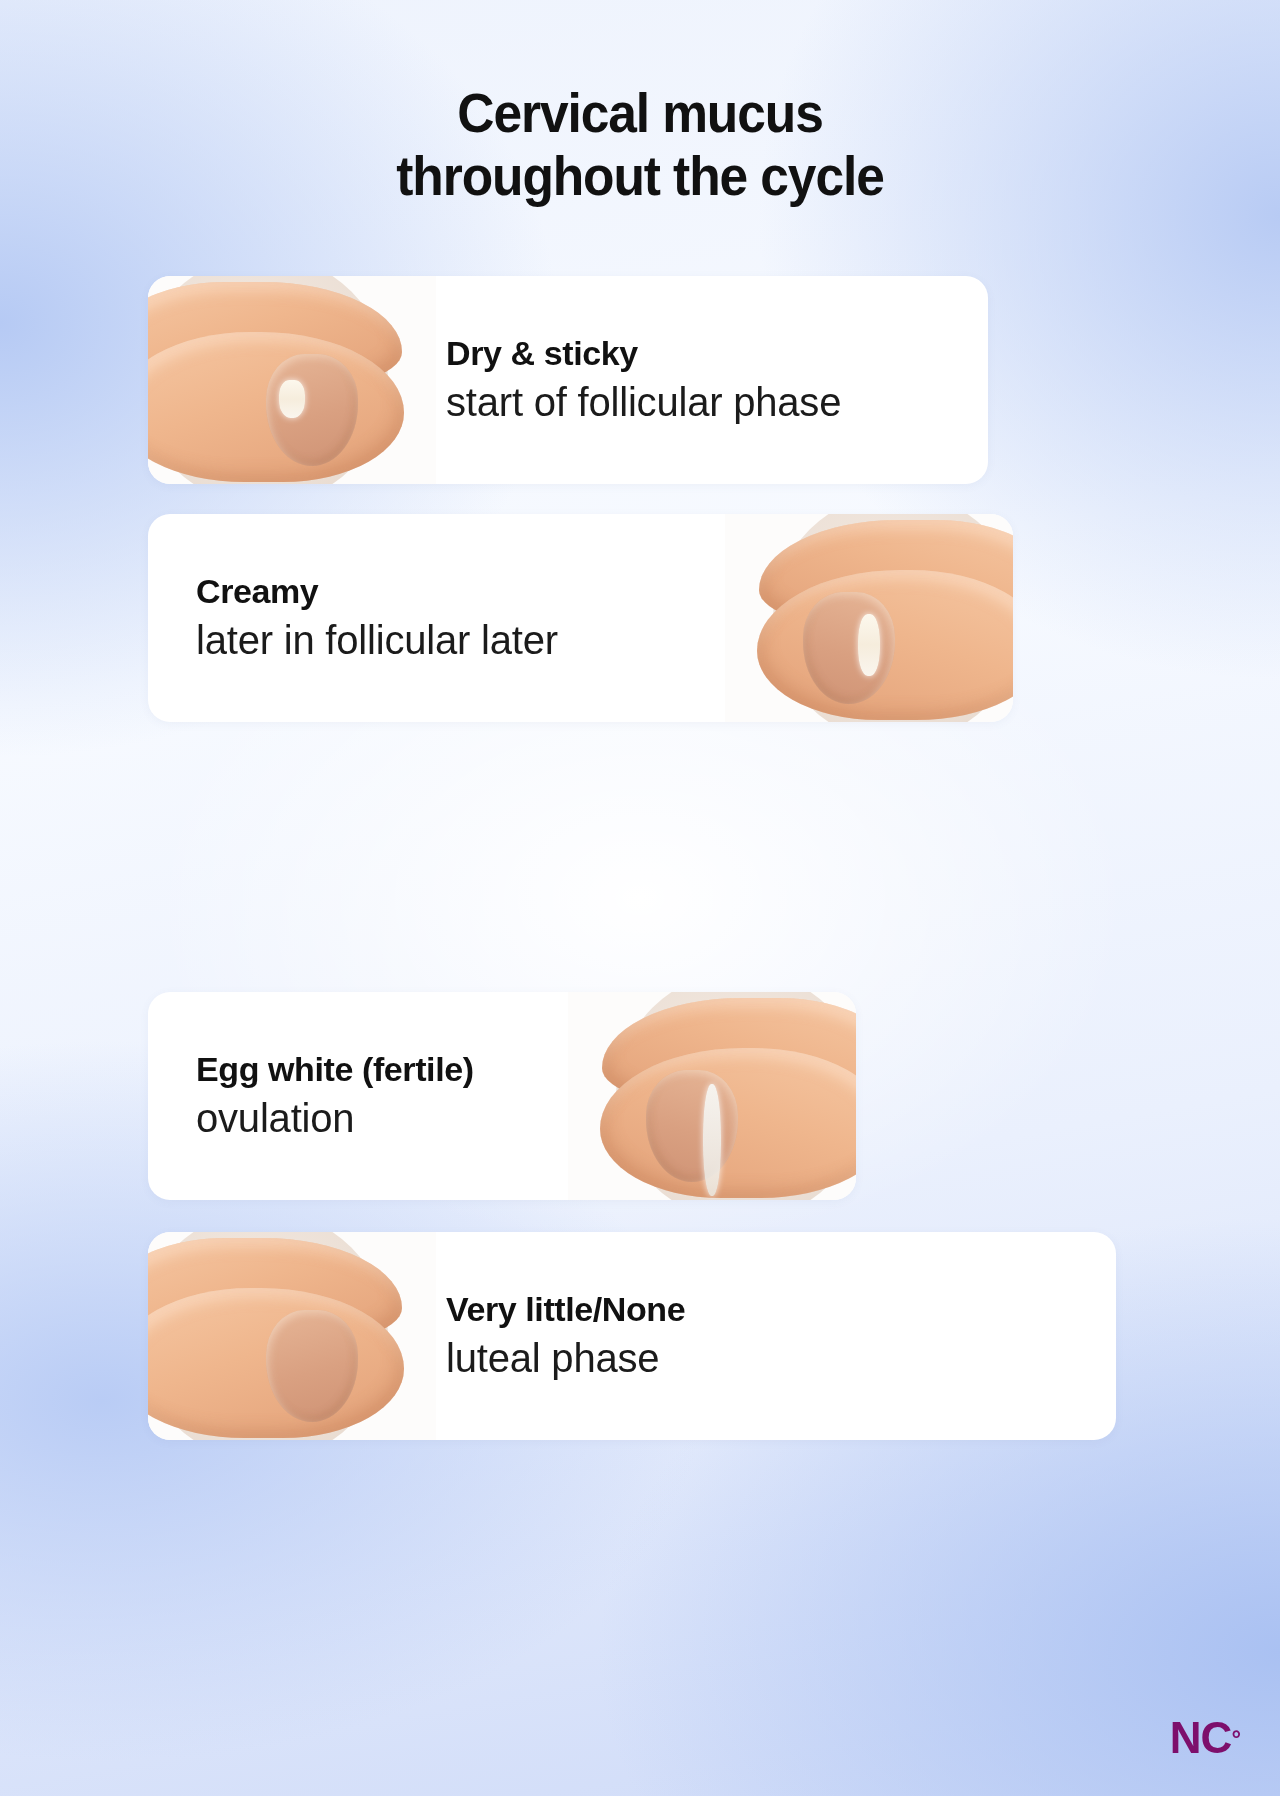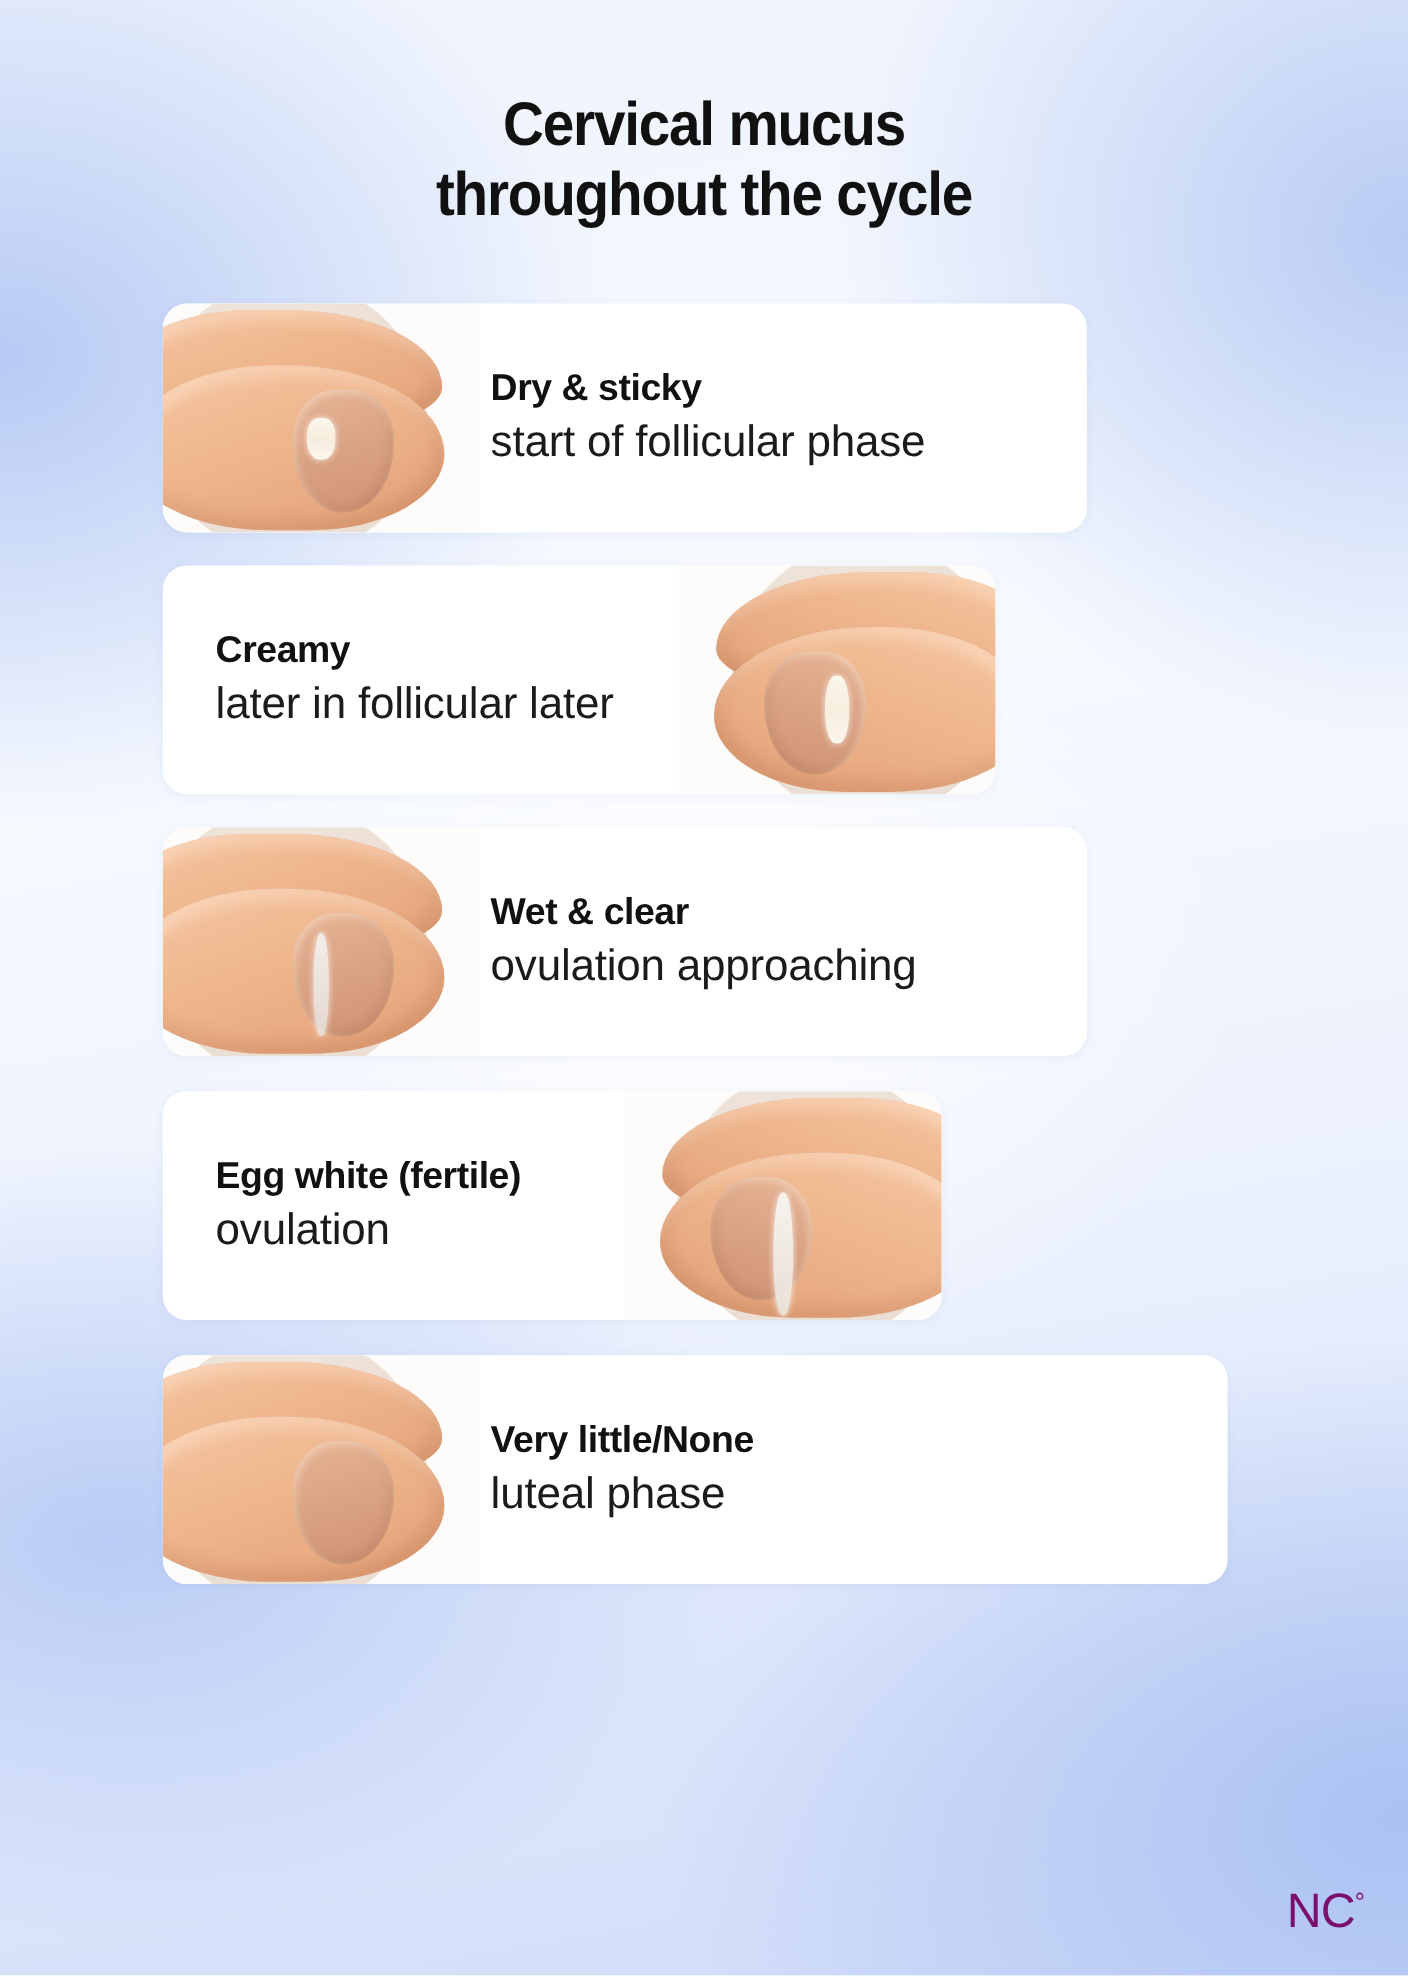--- a/index.html
+++ b/index.html
@@ -134,25 +134,25 @@
         background:linear-gradient(180deg,rgba(248,250,248,0.9),rgba(238,243,240,0.78)); }
 
   
   .photo.right .hand { transform:scaleX(-1); }
 
   
   .logo {
     position:absolute;
     right:40px; bottom:36px;
     font-size:44px;
-    font-weight:400;
+    font-weight:700;
     letter-spacing:-1px;
     line-height:1;
     display:flex;
-    align-items:flex-start;
+    align-items:center;
   }
   .logo .deg { font-size:24px; line-height:1; margin-top:2px; }
 </style>
 </head>
 <body>
 
 <div id="bg"></div>
 
 <div id="stage">
 
@@ -171,53 +171,37 @@
         </div>
         <div class="mucus m1"></div>
       </div>
     </div>
     <div class="txt">
       <div class="hd">Dry &amp; sticky</div>
       <div class="sub">start of follicular phase</div>
     </div>
   </div>
 
-  <div class="card img-right" style="left:148px; top:514px; width:757px; height:208px;">
+  <div class="card img-right" style="left:148px; top:514px; width:865px; height:208px;">
     <div class="photo right">
       <div class="disc"></div>
       <div class="hand">
         <div class="fing top"></div>
         <div class="fing bot">
           <div class="nail"></div>
         </div>
         <div class="mucus m2"></div>
       </div>
     </div>
     <div class="txt">
       <div class="hd">Creamy</div>
       <div class="sub">later in follicular later</div>
     </div>
   </div>
 
-  <div class="card img-left" style="left:148px; top:752px; width:840px; height:208px;">
-    <div class="photo left">
-      <div class="disc"></div>
-      <div class="hand">
-        <div class="fing top"></div>
-        <div class="fing bot">
-          <div class="nail"></div>
-        </div>
-        <div class="mucus m3"></div>
-      </div>
-    </div>
-    <div class="txt">
-      <div class="hd">Wet &amp; clear</div>
-      <div class="sub">ovulation approaching</div>
-    </div>
-  </div>
 
   <div class="card img-right" style="left:148px; top:992px; width:708px; height:208px;">
     <div class="photo right">
       <div class="disc"></div>
       <div class="hand">
         <div class="fing top"></div>
         <div class="fing bot">
           <div class="nail"></div>
         </div>
         <div class="mucus m4"></div>

